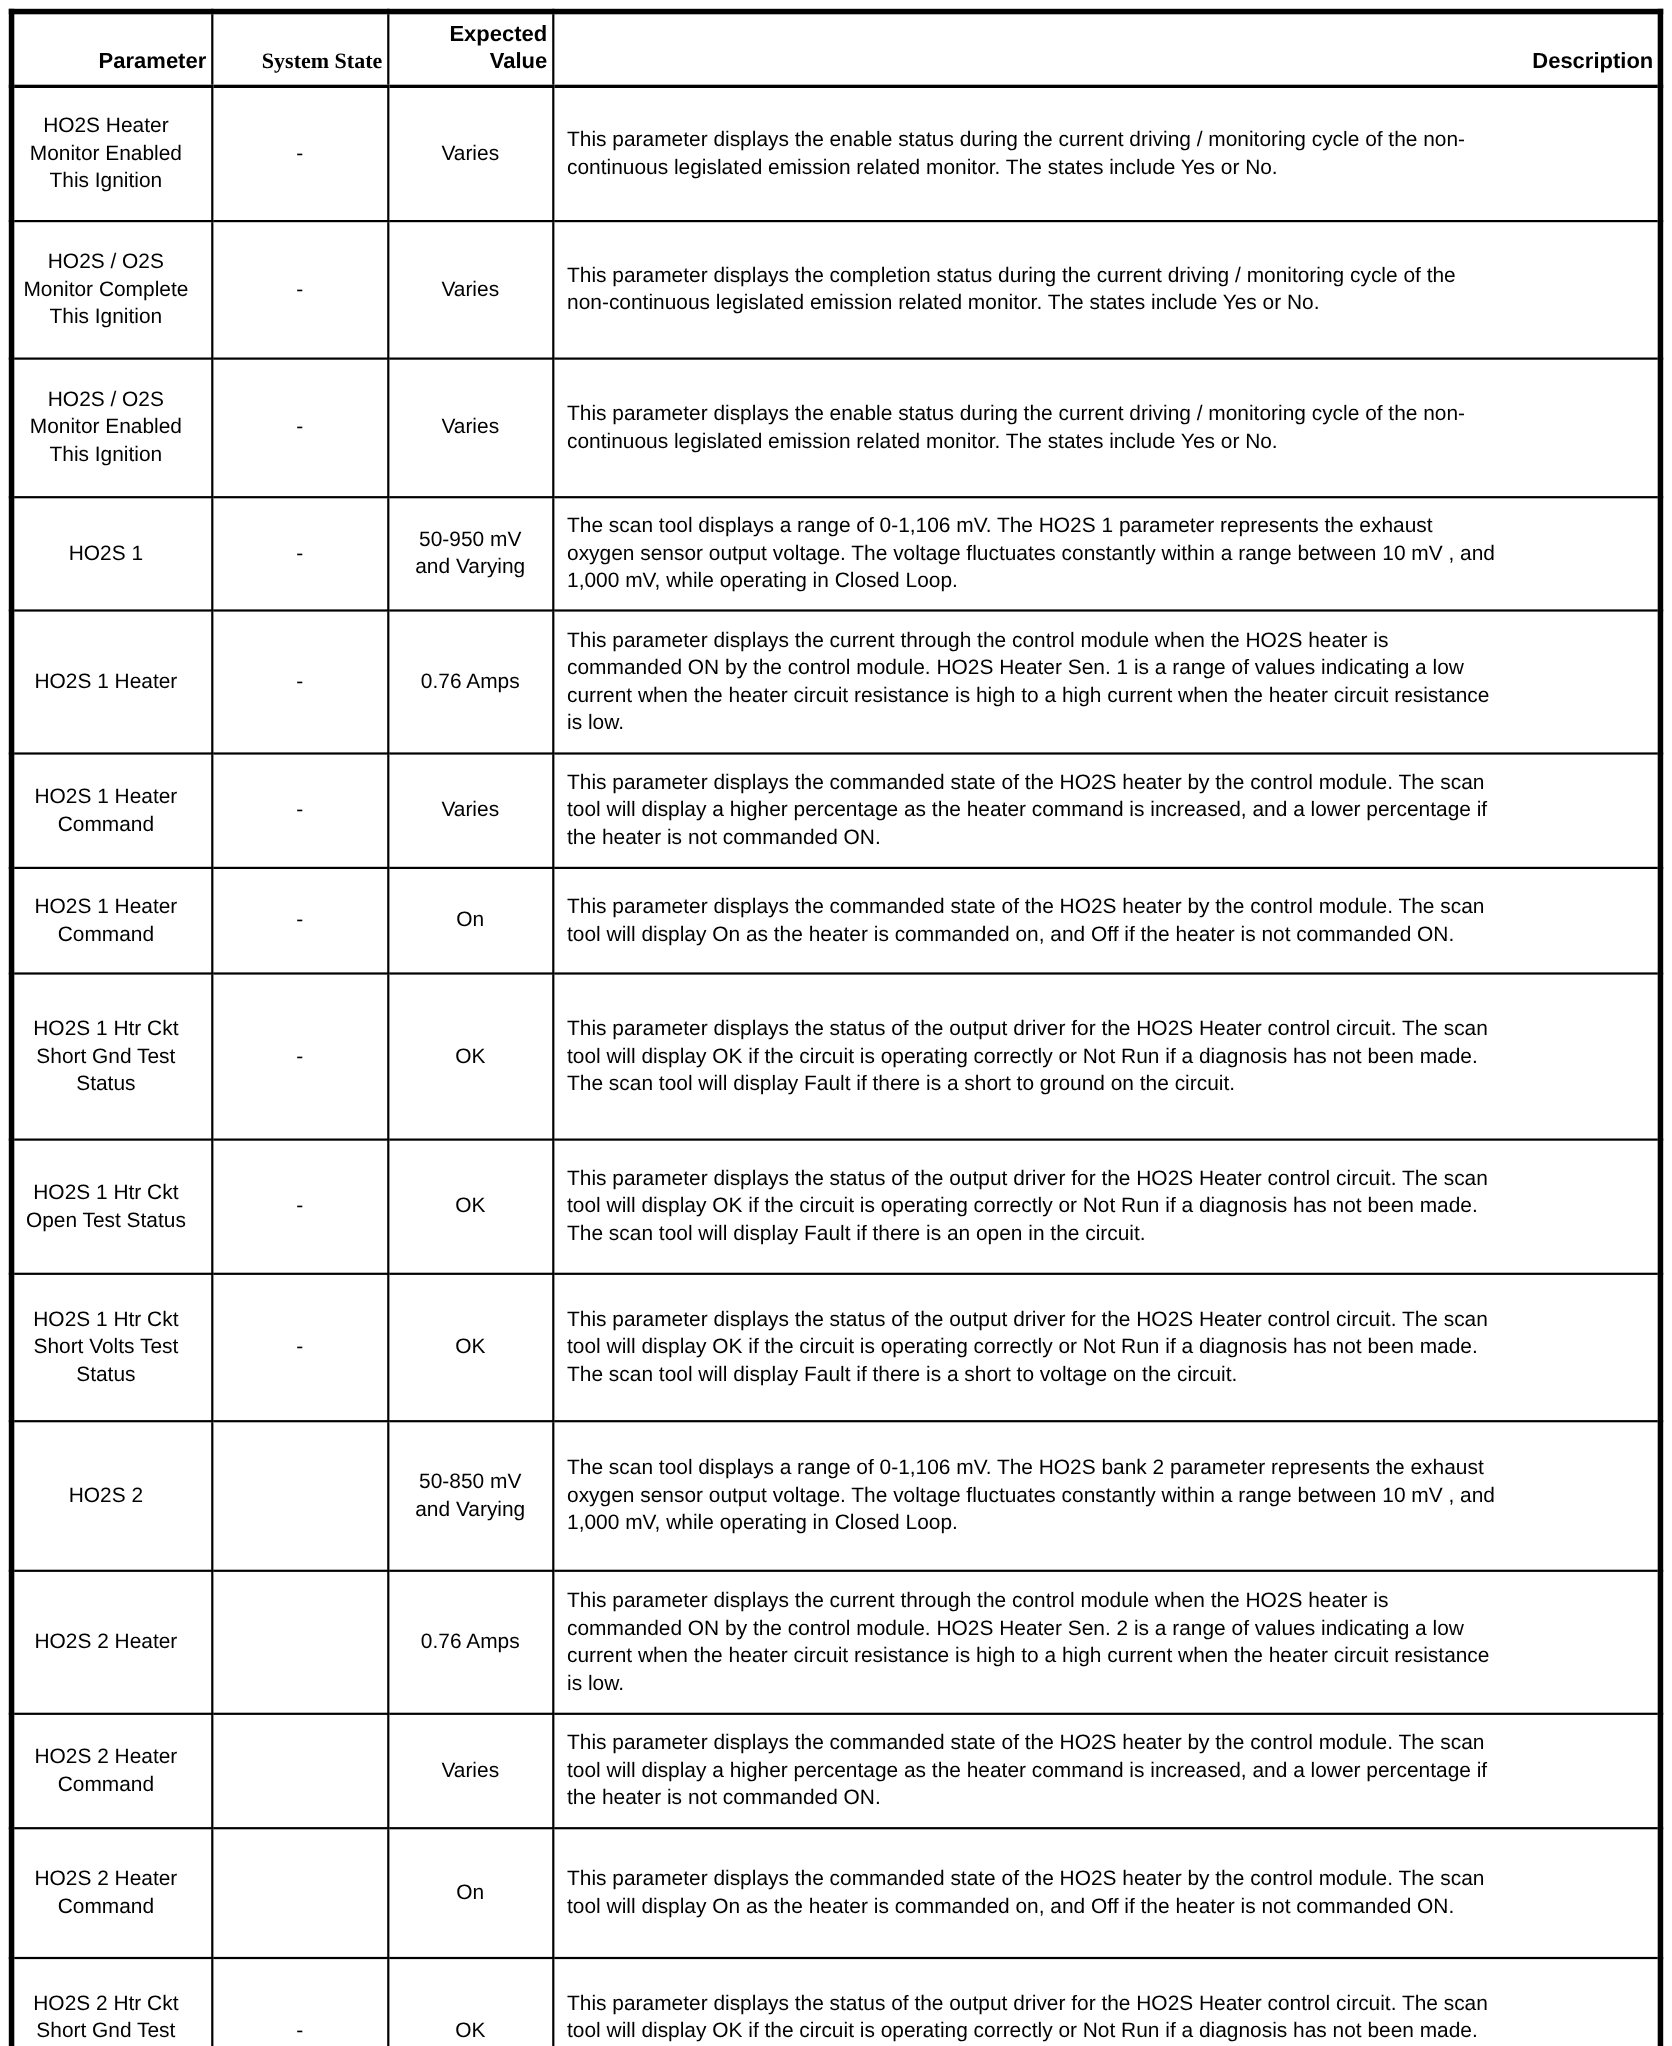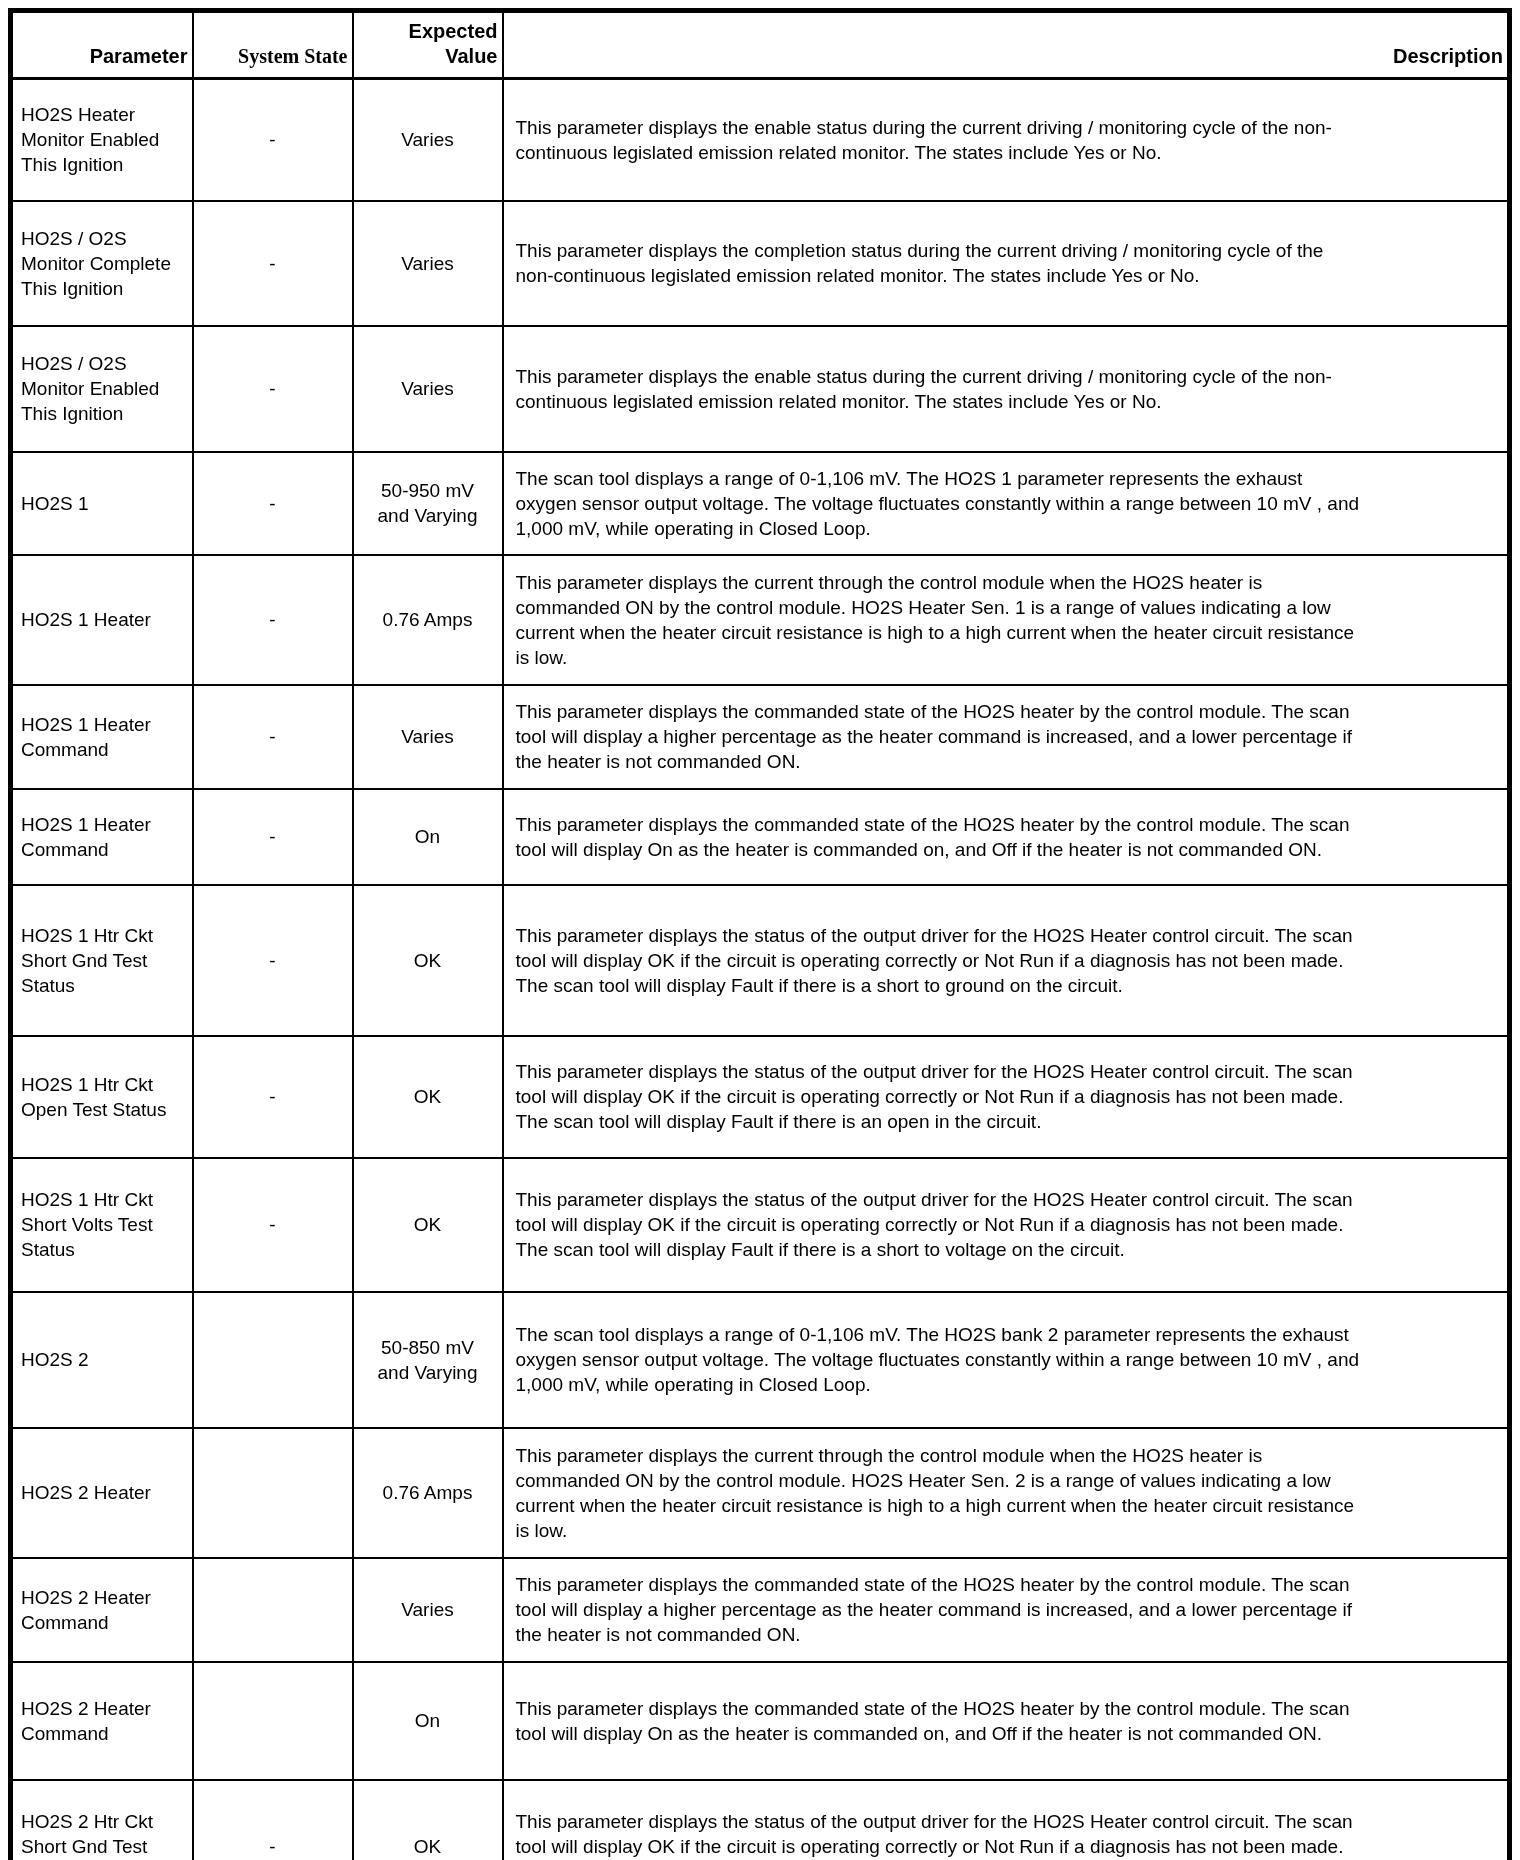--- a/index.html
+++ b/index.html
@@ -48,21 +48,21 @@
   .col-state    { width: 160px; font-family: Liberation Serif, serif; }
   .col-expected { width: 150px; }
   .col-desc     { width: auto; }
 
   .param-table td {
     font-size: 19px;
     line-height: 25px;
     vertical-align: middle;
   }
   td.c-param {
-    text-align: left;
+    text-align: center;
     padding: 4px 20px 4px 8px;
   }
   td.c-state {
     text-align: center;
     padding: 4px 6px;
   }
   td.c-expected {
     text-align: center;
     padding: 4px 17px;
   }

